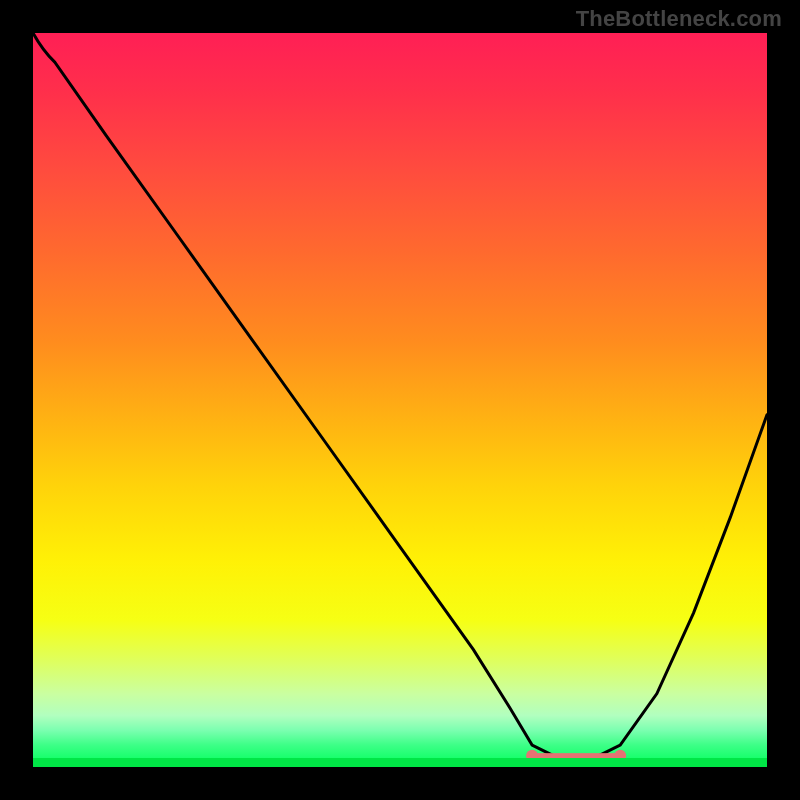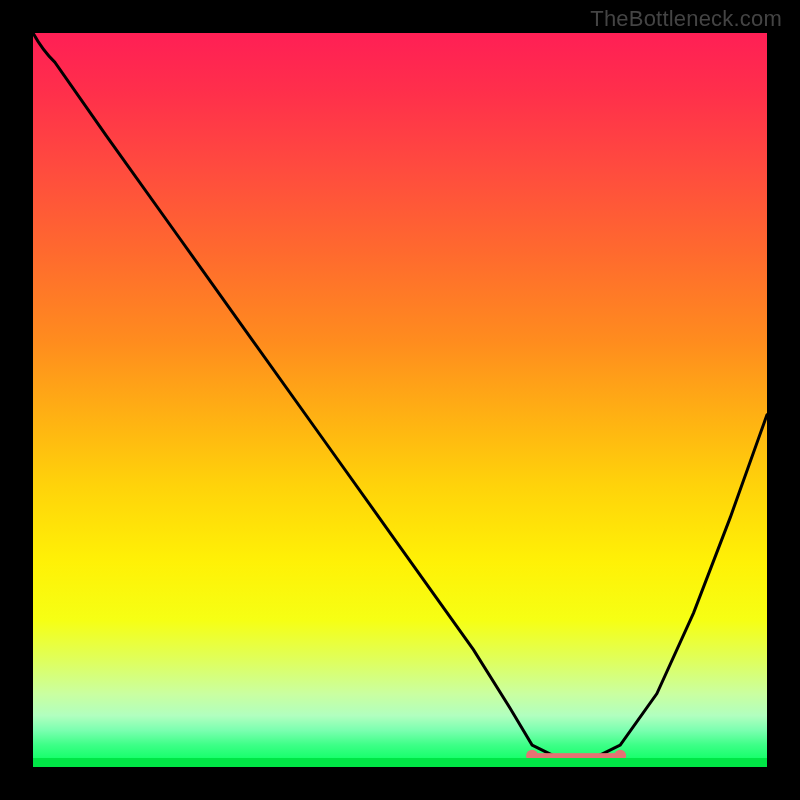--- a/index.html
+++ b/index.html
@@ -59,21 +59,21 @@
     width: 734px;
     height: 734px;
     overflow: visible;
   }
   .watermark {
     position: absolute;
     top: 6px;
     right: 18px;
     color: #444;
     font-size: 22px;
-    font-weight: 400;
+    font-weight: 700;
     letter-spacing: 0.2px;
   }
 </style>
 </head>
 <body>
 
 <div class="frame">
   <div class="watermark">TheBottleneck.com</div>
   <div class="plot-area">
     <svg class="curve" viewBox="0 0 734 734" preserveAspectRatio="none">

